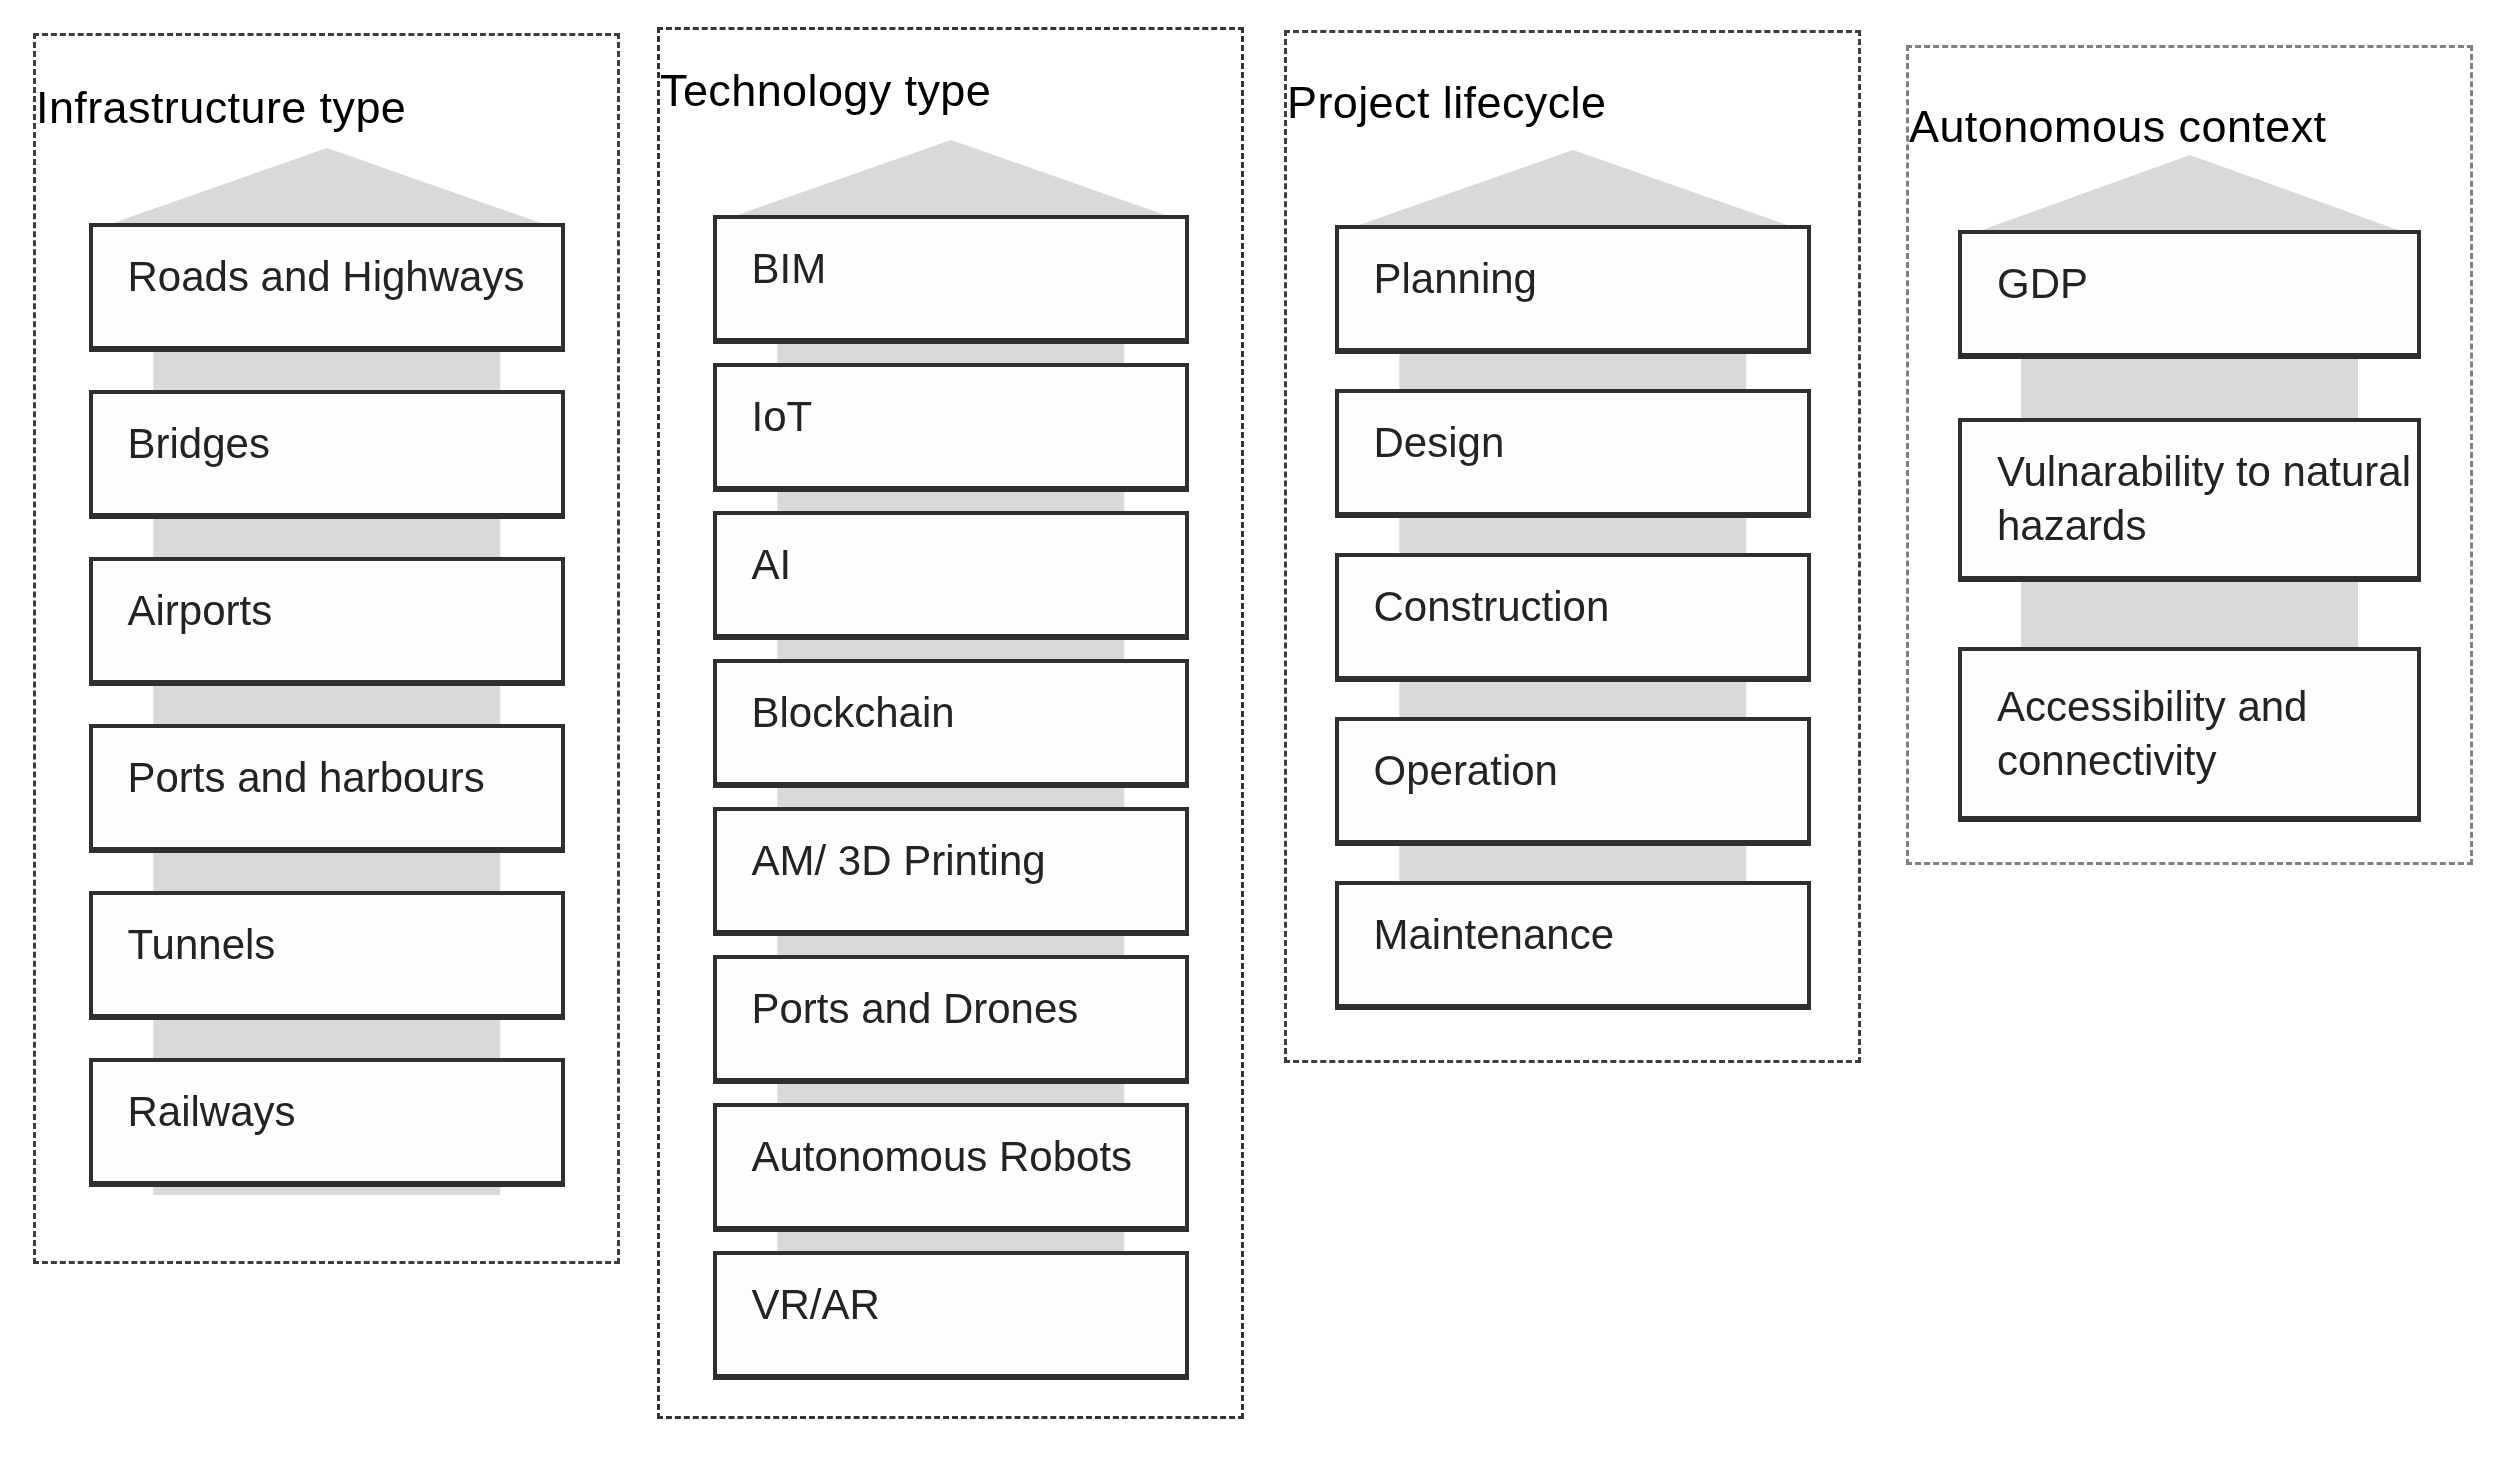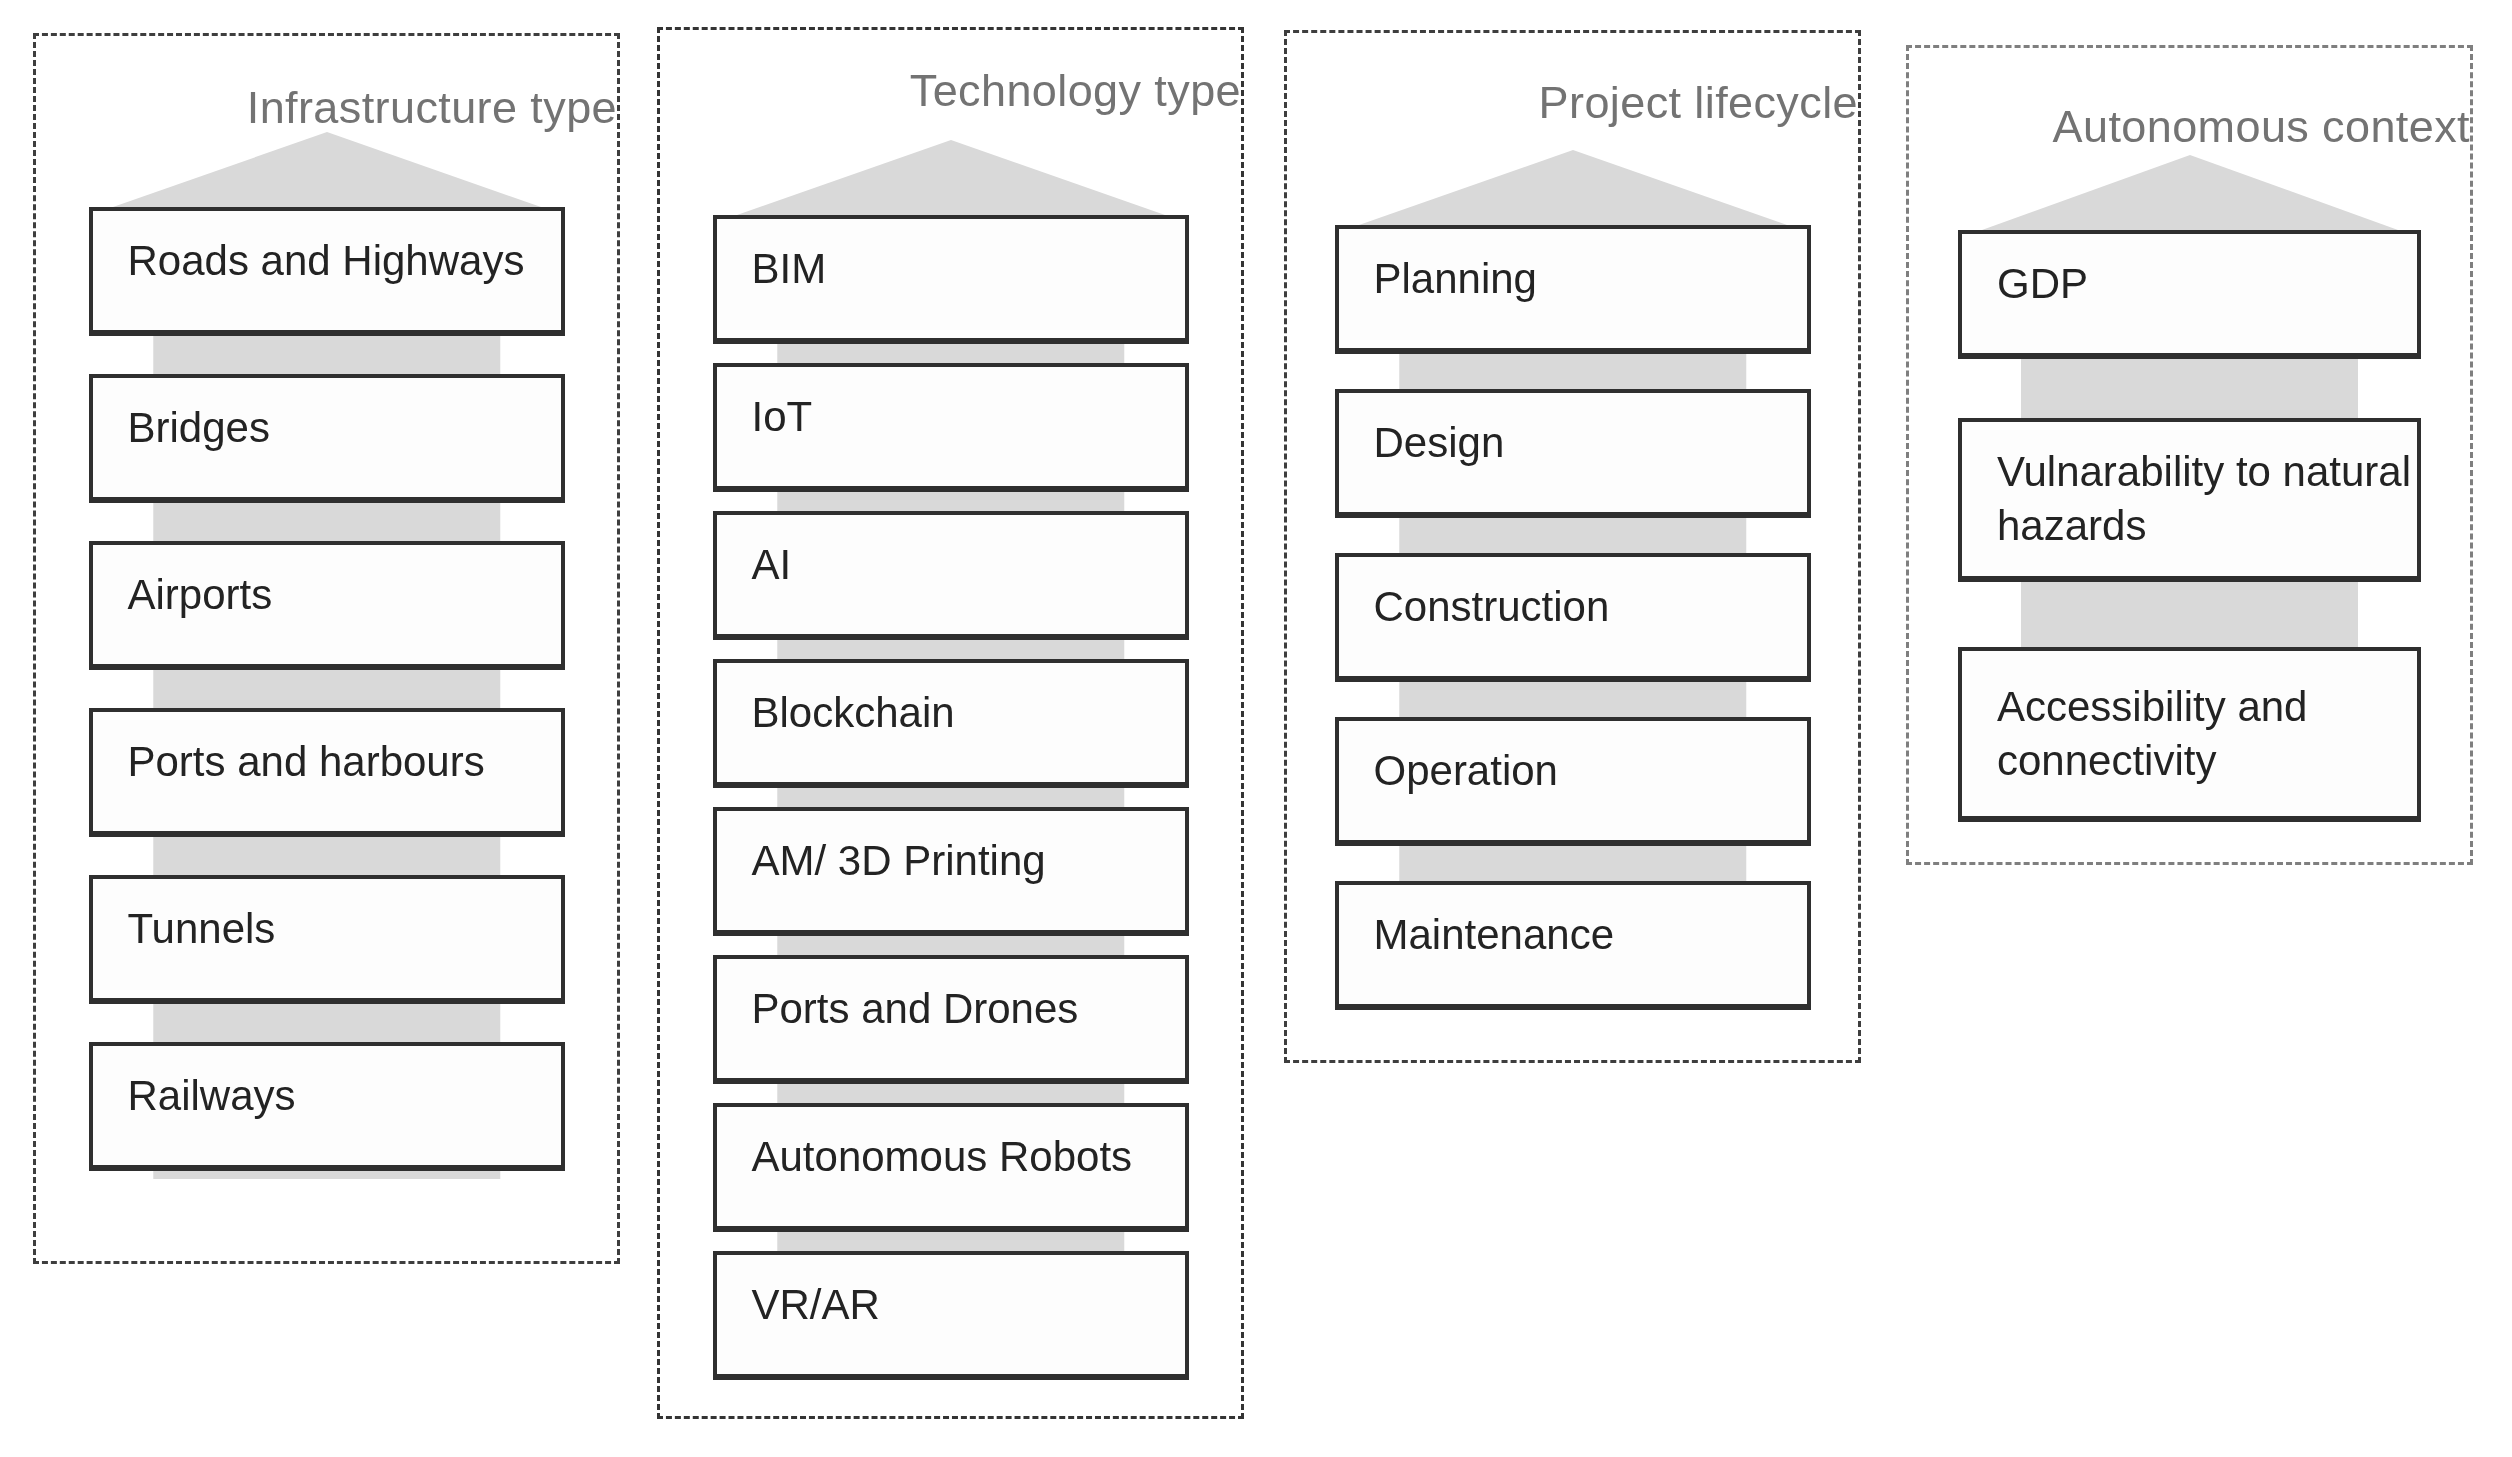--- a/index.html
+++ b/index.html
@@ -25,24 +25,24 @@
     box-sizing: border-box;
     background: #ffffff;
   }
   .panel.dark   { border: 3.8px dashed #3e3e3e; }
   .panel.dark2  { border: 3.8px dashed #343434; }
   .panel.light  { border: 3.8px dashed #7f7f7f; }
   .panel-title {
     position: absolute;
     left: 0;
     width: 100%;
-    text-align: right;
+    text-align: left;
     font-size: 45px;
     letter-spacing: 0.4px;
-    color: #737373;
+    color: #000000;
     white-space: nowrap;
   }
   .stack {
     position: absolute;
     left: 0;
     right: 0;
     margin: 0 auto;
   }
   .arrow-head {
     width: 0;
@@ -81,21 +81,21 @@
     padding-bottom: 0;
   }
 </style>
 </head>
 <body>
 
 <div class="canvas">
 
   <div class="panel dark" style="left:33px; top:33px; width:587px; height:1231px;">
     <div class="panel-title" style="top:46px;">Infrastructure type</div>
-    <div class="stack" style="top:96px; width:476px;">
+    <div class="stack" style="top:112px; width:476px;">
       <div class="arrow-head" style="border-left:214px solid transparent; border-right:214px solid transparent;"></div>
       <div class="arrow-shaft"></div>
       <div class="item-box" style="margin-bottom:38px;">Roads and Highways</div>
       <div class="item-box" style="margin-bottom:38px;">Bridges</div>
       <div class="item-box" style="margin-bottom:38px;">Airports</div>
       <div class="item-box" style="margin-bottom:38px;">Ports and harbours</div>
       <div class="item-box" style="margin-bottom:38px;">Tunnels</div>
       <div class="item-box" style="margin-bottom:12px;">Railways</div>
     </div>
   </div>

